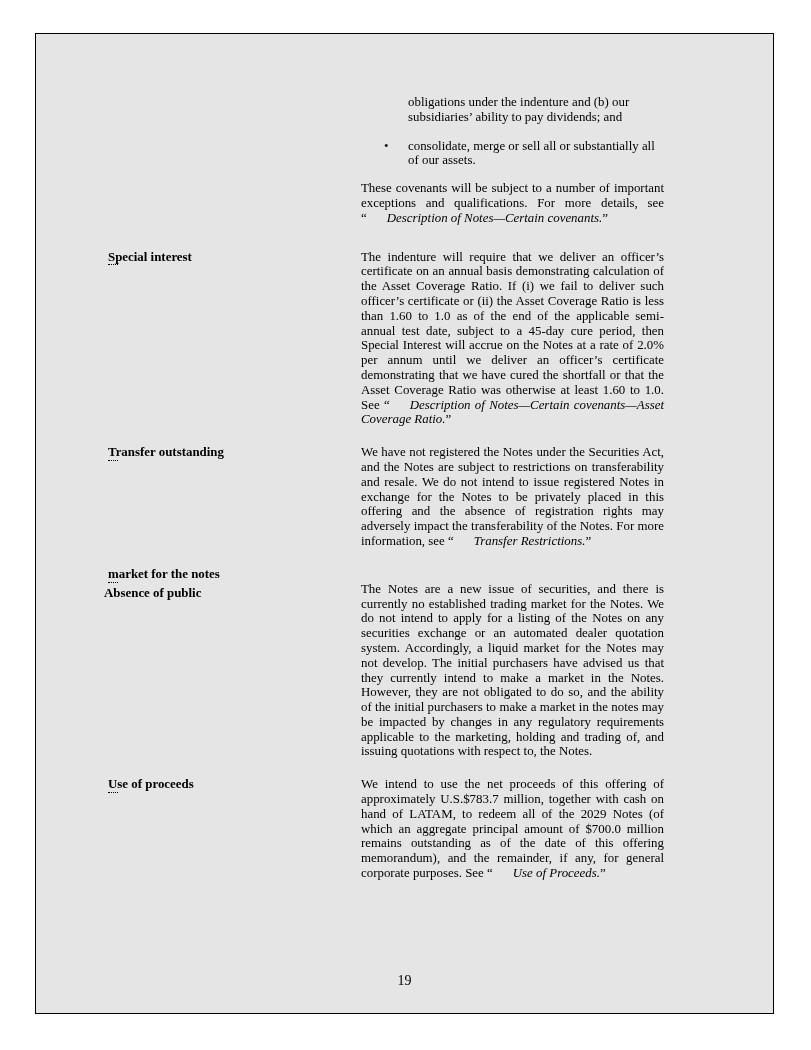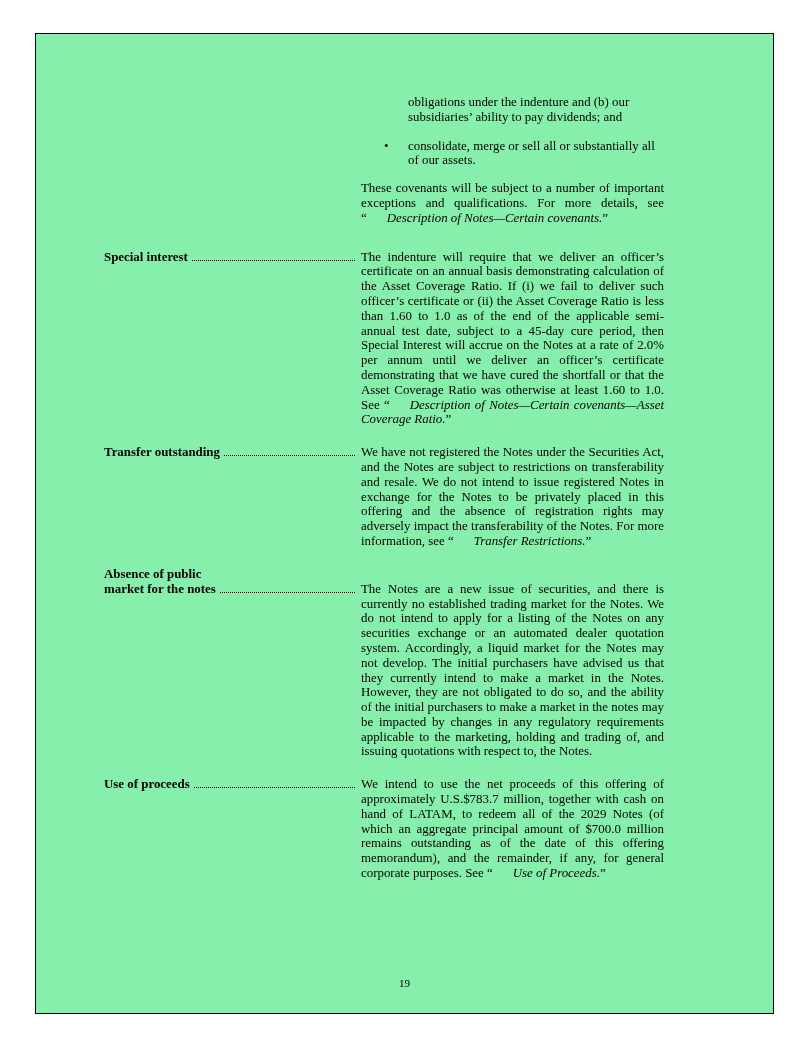--- a/index.html
+++ b/index.html
@@ -15,21 +15,21 @@
     position: relative;
   }
   .page {
     position: absolute;
     left: 35px;
     top: 33px;
     width: 739px;
     height: 981px;
     border: 1px solid #000000;
     box-sizing: border-box;
-    background: #86efac;
+    background: #e5e5e5;
   }
   .content {
     position: absolute;
     left: 68px;
     top: 61px;
     width: 560px;
     font-size: 12.9px;
     line-height: 14.8px;
   }
   
@@ -67,41 +67,42 @@
   .row {
     display: grid;
     grid-template-columns: 257px 303px;
     margin-top: 18px;
   }
   .label-cell { padding-right: 4px; }
   .label-line {
     display: flex;
     align-items: baseline;
     white-space: nowrap;
+    flex-direction: column;
   }
   .leader {
     flex: 1;
     border-bottom: 1.6px dotted #000000;
     margin: 0 2px 3px 4px;
     min-width: 10px;
   }
   .body-cell p {
     margin: 0;
     text-align: justify;
   }
   .body-cell.offset-one-line { padding-top: 15px; }
   .body-cell p.no-justify { text-align: left; }
 
   .page-number {
     position: absolute;
     bottom: 24px;
     left: 0;
     right: 0;
     text-align: center;
-    font-size: 11px;
+    font-size: 14px;
   }
 </style>
 </head>
 <body>
 
 <div class="page">
   <div class="content">
 
     <section class="intro">
       <p class="cont-para">
@@ -136,25 +137,25 @@
           </div>
         </div>
         <div class="body-cell">
           <p><span>We have not registered the Notes under the Securities Act, and the Notes are subject to restrictions on transferability and resale. We do not intend to issue registered Notes in exchange for the Notes to be privately placed in this offering and the absence of registration rights may adversely impact the transferability of the Notes. For more information, see “</span><span class="it">Transfer Restrictions.</span><span>”</span></p>
         </div>
       </div>
 
       <div class="row">
         <div class="label-cell">
           <div class="label-line">
-            <span class="bold">Absence of public</span>
+            <span class="bold">market for the notes</span>
+            <span class="leader"></span>
           </div>
           <div class="label-line">
-            <span class="bold">market for the notes</span>
-            <span class="leader"></span>
+            <span class="bold">Absence of public</span>
           </div>
         </div>
         <div class="body-cell offset-one-line">
           <p><span>The Notes are a new issue of securities, and there is currently no established trading market for the Notes. We do not intend to apply for a listing of the Notes on any securities exchange or an automated dealer quotation system. Accordingly, a liquid market for the Notes may not develop. The initial purchasers have advised us that they currently intend to make a market in the Notes. However, they are not obligated to do so, and the ability of the initial purchasers to make a market in the notes may be impacted by changes in any regulatory requirements applicable to the marketing, holding and trading of, and issuing quotations with respect to, the Notes.</span></p>
         </div>
       </div>
 
       <div class="row">
         <div class="label-cell">
           <div class="label-line">

